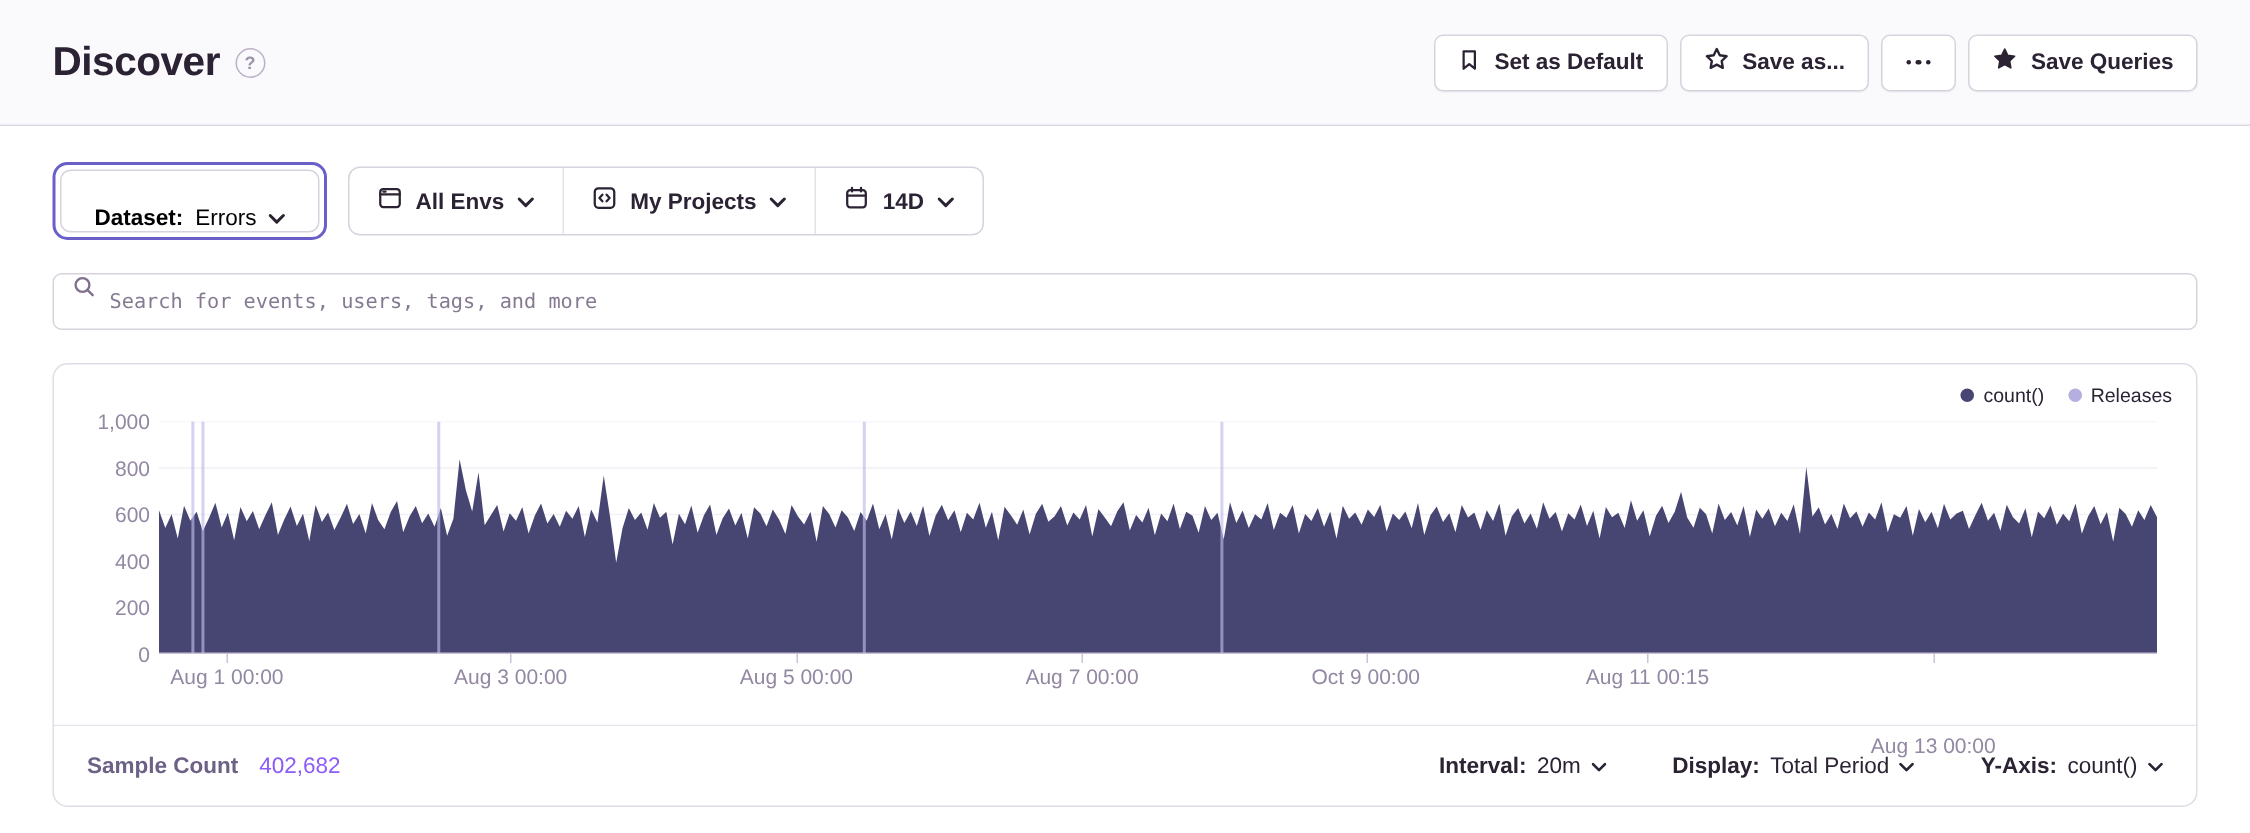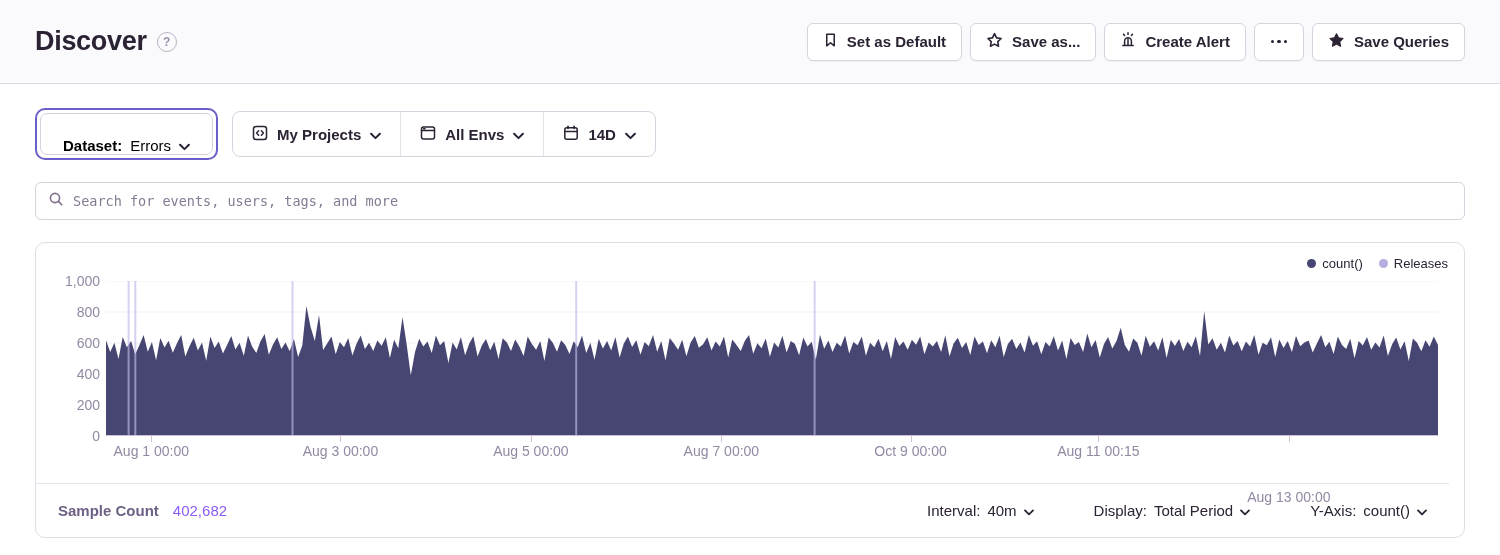--- a/index.html
+++ b/index.html
@@ -29,21 +29,21 @@
              display:inline-flex; align-items:flex-end; gap:8px; font-size:15px; cursor:pointer; }
   .trigger .lbl { font-weight:700; }
   .trigger .val { font-weight:400; }
   .trigger-group { display:flex; align-items:stretch; background:#fff; border:1px solid #D8D2DE;
                    border-radius:8px; height:46px; overflow:hidden; }
   .seg { display:flex; align-items:center; gap:9px; padding:0 19px; font-size:15px; font-weight:600; cursor:pointer; }
   .seg + .seg { border-left:1px solid #E5E1EA; }
 
   
   .search-bar { margin:22px 35px 0; height:38px; border:1px solid #D8D2DE; border-radius:6px;
-                display:flex; align-items:center; padding:0 12px; gap:9px; background:#fff; }
+                display:flex; padding:0 12px; gap:9px; background:#fff; }
   .search-bar input { flex:1; border:none; outline:none; font-family:"DejaVu Sans Mono",monospace;
                       font-size:13.5px; color:#2B2233; background:transparent; }
   .search-bar input::placeholder { color:#857A92; }
 
   
   .panel { margin:22px 35px 0; border:1px solid #E0DCE5; border-radius:10px; height:296px;
            position:relative; background:#fff; }
   .chart-area { position:relative; height:242px; }
   .legend { position:absolute; top:13px; right:16px; display:flex; gap:16px; align-items:center;
             font-size:13px; color:#2B2233; z-index:3; }
@@ -52,29 +52,29 @@
 
   .y-axis { position:absolute; left:0; top:0; width:64px; height:100%; }
   .ylab { position:absolute; right:0; font-size:14px; color:#9388A2; line-height:18px; }
 
   .plot { position:absolute; left:70px; top:38px; width:1332px; height:155px; }
   .plot svg { position:absolute; left:0; top:0; width:100%; height:100%; display:block; }
   .xlab { position:absolute; top:162px; transform:translateX(-50%); font-size:14px;
           color:#9388A2; white-space:nowrap; }
   .xtick { position:absolute; top:155px; width:1px; height:6px; background:#CCC3D6; }
 
-  .panel-footer { position:absolute; left:0; right:15px; bottom:0; height:54px;
+  .panel-footer { position:absolute; left:0; right:0; bottom:0; height:54px;
                   border-top:1px solid #E5E2EA; display:flex; align-items:center;
                   justify-content:space-between; padding:0 22px; border-radius:0 0 10px 10px; }
   .sample { display:flex; align-items:baseline; gap:14px; }
   .sample .sl { font-size:15px; font-weight:700; color:#6E6186; }
   .sample .sv { font-size:15px; color:#8b5cf6; }
   .footer-dropdowns { display:flex; gap:44px; align-items:center; }
   .fdrop { display:flex; align-items:center; gap:7px; font-size:15px; cursor:pointer; }
-  .fdrop .lbl { font-weight:400;margin-left:16px; }
+  .fdrop .lbl { font-weight:700; }
 </style>
 </head>
 <body>
 
 <header class="topbar">
   <div class="title-wrap">
     <h1 class="page-title">Discover</h1>
     <span class="help-circle">?</span>
   </div>
   <div class="actions">
@@ -86,33 +86,20 @@
       </span>
       <span>Set as Default</span>
     </button>
     <button class="btn">
       <span>
         <svg width="17" height="17" viewBox="0 0 16 16" fill="none" stroke="#2B2233" stroke-width="1.5" stroke-linejoin="round">
             <path d="M8 1.6l1.9 3.9 4.3.6-3.1 3 .7 4.3L8 11.4l-3.8 2 .7-4.3-3.1-3 4.3-.6z"></path>
           </svg>
       </span>
       <span>Save as...</span>
-    </button>
-    <button class="btn">
-      <span>
-        <svg width="16" height="16" viewBox="0 0 16 16" fill="none" stroke="#2B2233" stroke-width="1.5" stroke-linecap="round">
-            <path d="M8 0.8v1.7"></path>
-            <path d="M3.6 2.2l1 1.3"></path>
-            <path d="M12.4 2.2l-1 1.3"></path>
-            <path d="M4.6 13V9.2a3.4 3.4 0 016.8 0V13"></path>
-            <path d="M8 7v6"></path>
-            <path d="M2.8 13.6h10.4"></path>
-          </svg>
-      </span>
-      <span>Create Alert</span>
     </button>
     <button class="btn btn-ellipsis">
       <span class="dots">
           <i></i>
           <i></i>
           <i></i>
         </span>
     </button>
     <button class="btn">
       <span>
@@ -135,41 +122,41 @@
             <path d="M1 1.4l4 4 4-4"></path>
           </svg>
       </span>
     </button>
   </div>
 
   <div class="trigger-group">
     <div class="seg">
       <span>
         <svg width="16" height="16" viewBox="0 0 16 16" fill="none" stroke="#2B2233" stroke-width="1.5" stroke-linecap="round" stroke-linejoin="round">
+            <rect x="1.5" y="2" width="13" height="12" rx="2"></rect>
+            <path d="M1.5 5.6h13"></path>
+            <path d="M3.6 3.8h1.4"></path>
+          </svg>
+      </span>
+      <span>All Envs</span>
+      <span>
+        <svg width="11" height="8" viewBox="0 0 10 7" fill="none" stroke="#2B2233" stroke-width="1.8" stroke-linecap="round" stroke-linejoin="round">
+            <path d="M1 1.4l4 4 4-4"></path>
+          </svg>
+      </span>
+    </div>
+    <div class="seg">
+      <span>
+        <svg width="16" height="16" viewBox="0 0 16 16" fill="none" stroke="#2B2233" stroke-width="1.5" stroke-linecap="round" stroke-linejoin="round">
             <rect x="1.5" y="1.5" width="13" height="13" rx="2.5"></rect>
             <path d="M6.6 5.8L4.6 8l2 2.2"></path>
             <path d="M9.4 5.8l2 2.2-2 2.2"></path>
           </svg>
       </span>
       <span>My Projects</span>
-      <span>
-        <svg width="11" height="8" viewBox="0 0 10 7" fill="none" stroke="#2B2233" stroke-width="1.8" stroke-linecap="round" stroke-linejoin="round">
-            <path d="M1 1.4l4 4 4-4"></path>
-          </svg>
-      </span>
-    </div>
-    <div class="seg">
-      <span>
-        <svg width="16" height="16" viewBox="0 0 16 16" fill="none" stroke="#2B2233" stroke-width="1.5" stroke-linecap="round" stroke-linejoin="round">
-            <rect x="1.5" y="2" width="13" height="12" rx="2"></rect>
-            <path d="M1.5 5.6h13"></path>
-            <path d="M3.6 3.8h1.4"></path>
-          </svg>
-      </span>
-      <span>All Envs</span>
       <span>
         <svg width="11" height="8" viewBox="0 0 10 7" fill="none" stroke="#2B2233" stroke-width="1.8" stroke-linecap="round" stroke-linejoin="round">
             <path d="M1 1.4l4 4 4-4"></path>
           </svg>
       </span>
     </div>
     <div class="seg">
       <span>
         <svg width="16" height="16" viewBox="0 0 16 16" fill="none" stroke="#2B2233" stroke-width="1.5" stroke-linecap="round" stroke-linejoin="round">
             <rect x="1.8" y="2.8" width="12.4" height="11.4" rx="2"></rect>
@@ -255,21 +242,21 @@
   </div>
 
   <div class="panel-footer">
     <div class="sample">
       <span class="sl">Sample Count</span>
       <span class="sv">402,682</span>
     </div>
     <div class="footer-dropdowns">
       <div class="fdrop">
         <span class="lbl">Interval:</span>
-        <span class="val">40m</span>
+        <span class="val">20m</span>
         <span>
           <svg width="10" height="7" viewBox="0 0 10 7" fill="none" stroke="#2B2233" stroke-width="1.8" stroke-linecap="round" stroke-linejoin="round">
               <path d="M1 1.4l4 4 4-4"></path>
             </svg>
         </span>
       </div>
       <div class="fdrop">
         <span class="lbl">Display:</span>
         <span class="val">Total Period</span>
         <span>

